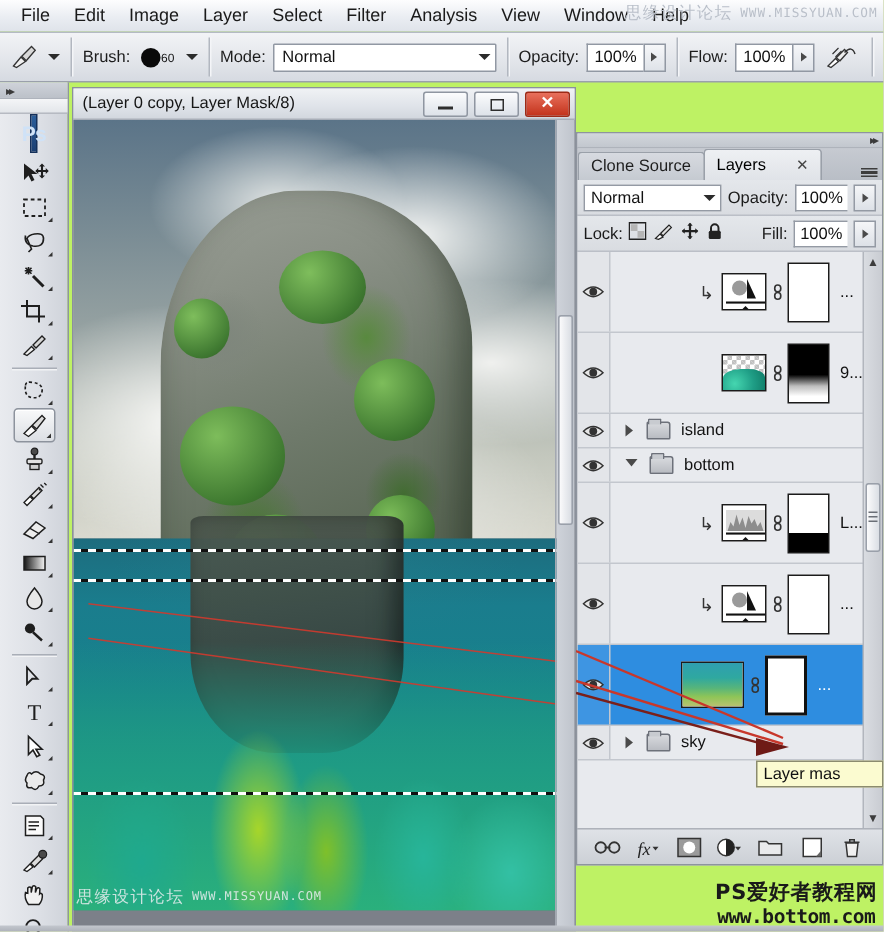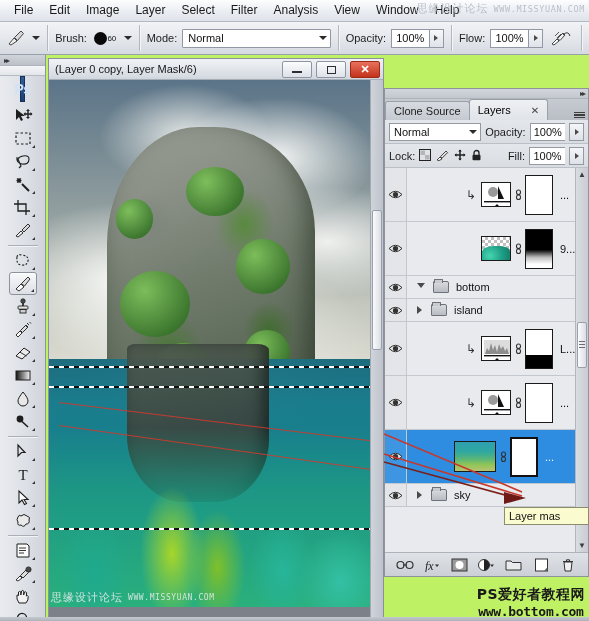--- a/index.html
+++ b/index.html
@@ -595,21 +595,21 @@
           <circle cx="9" cy="7" r="4.6" fill="none" stroke="#1e1e1e" stroke-width="1.3"></circle>
           <path d="M12.4 10.4 L16.5 14.5" stroke="#1e1e1e" stroke-width="1.8"></path>
         </svg>
       </div>
 
     </div>
   </div>
 
   <div class="docwin">
     <div class="doctitle">
-      <span class="doctitle-text">(Layer 0 copy, Layer Mask/6)</span>
+      <span class="doctitle-text">(Layer 0 copy, Layer Mask/8)</span>
       <div class="win-btns">
         <div class="win-btn">
           <div class="wb-min"></div>
         </div>
         <div class="win-btn">
           <div class="wb-max"></div>
         </div>
         <div class="win-btn close">
           <span class="wb-x">✕</span>
         </div>
@@ -782,37 +782,37 @@
       </div>
 
       <div class="lrow group">
         <div class="eye-cell">
           <svg width="15" height="11" viewBox="0 0 15 11">
             <path d="M1 5.5 Q7.5 -1 14 5.5 Q7.5 12 1 5.5 Z" fill="#e6e6e6" stroke="#333" stroke-width="1"></path>
             <circle cx="7.5" cy="5.5" r="2.6" fill="#333"></circle>
           </svg>
         </div>
         <div class="lbody">
-          <span class="disc-tri open" style="margin-left:6px"></span>
-          <span class="folder" style="margin-left:5px"></span>
-          <span class="lname">bottom</span>
+          <span class="disc-tri" style="margin-left:6px"></span>
+          <span class="folder" style="margin-left:6px"></span>
+          <span class="lname">island</span>
         </div>
       </div>
 
       <div class="lrow group">
         <div class="eye-cell">
           <svg width="15" height="11" viewBox="0 0 15 11">
             <path d="M1 5.5 Q7.5 -1 14 5.5 Q7.5 12 1 5.5 Z" fill="#e6e6e6" stroke="#333" stroke-width="1"></path>
             <circle cx="7.5" cy="5.5" r="2.6" fill="#333"></circle>
           </svg>
         </div>
         <div class="lbody">
-          <span class="disc-tri" style="margin-left:6px"></span>
-          <span class="folder" style="margin-left:6px"></span>
-          <span class="lname">island</span>
+          <span class="disc-tri open" style="margin-left:6px"></span>
+          <span class="folder" style="margin-left:5px"></span>
+          <span class="lname">bottom</span>
         </div>
       </div>
 
       <div class="lrow">
         <div class="eye-cell">
           <svg width="15" height="11" viewBox="0 0 15 11">
             <path d="M1 5.5 Q7.5 -1 14 5.5 Q7.5 12 1 5.5 Z" fill="#e6e6e6" stroke="#333" stroke-width="1"></path>
             <circle cx="7.5" cy="5.5" r="2.6" fill="#333"></circle>
           </svg>
         </div>

